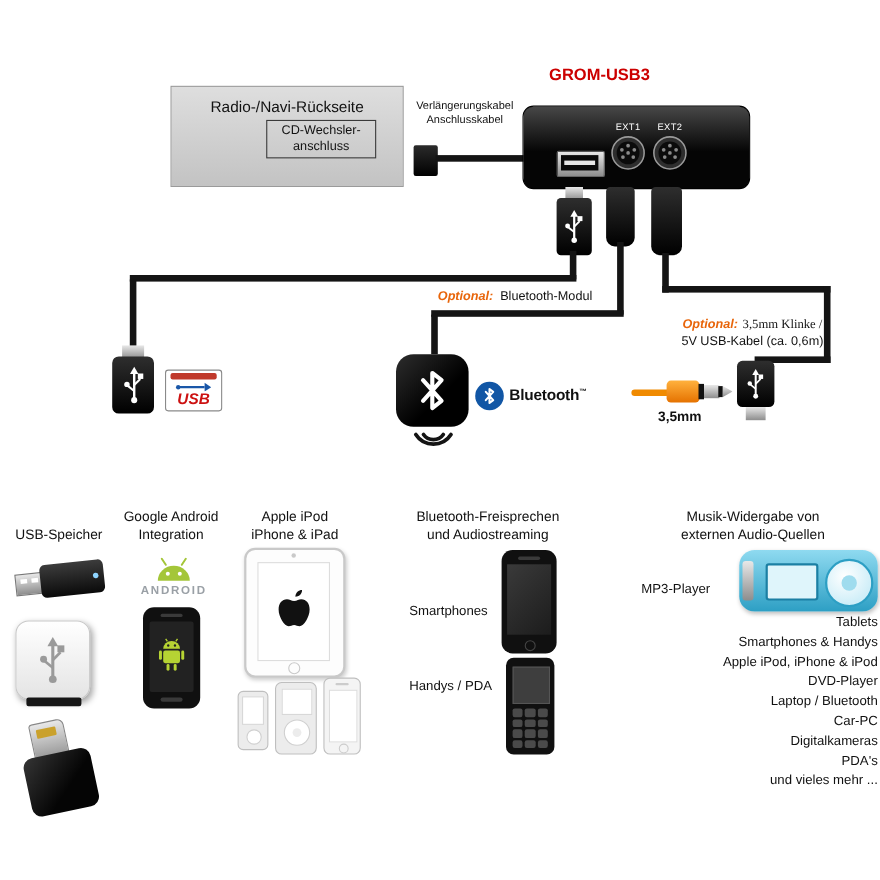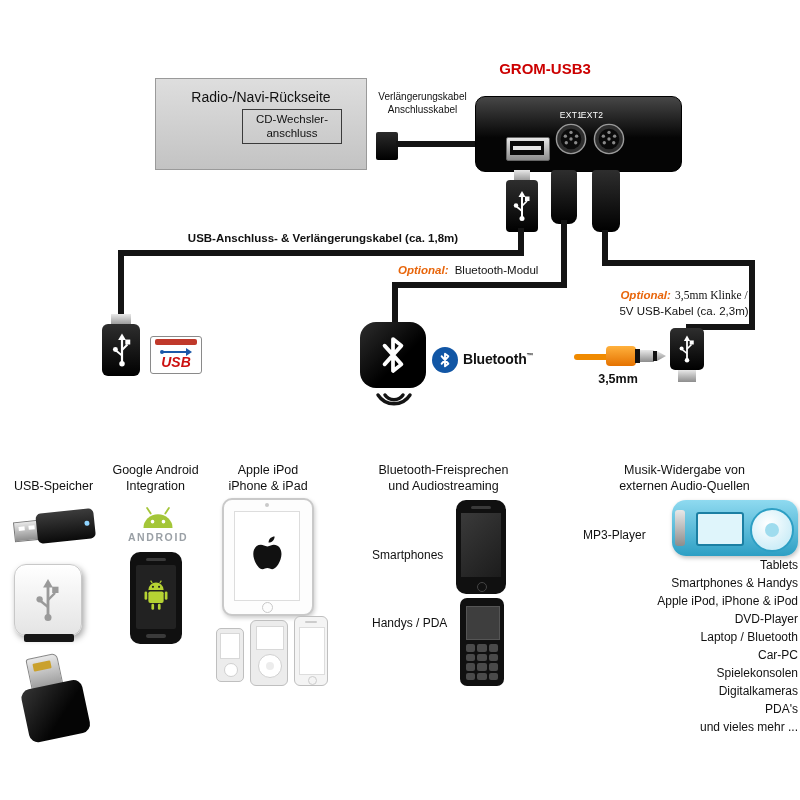--- a/index.html
+++ b/index.html
@@ -43,21 +43,21 @@
 
   <div class="abs grom-device" style="left:475px;top:96px;width:205px;height:74px;">
 
     <div class="abs metal" style="left:30px;top:40px;width:42px;height:22px;border-radius:2px;border:1px solid #666;">
       <div class="abs" style="left:3px;top:3px;width:34px;height:14px;background:#0a0a0a;">
         <div class="abs" style="left:3px;top:5px;width:28px;height:4px;background:#e6e6e6;"></div>
       </div>
     </div>
 
     <div class="abs ext-label" style="left:79px;top:13px;width:32px;">EXT1</div>
-    <div class="abs ext-label" style="left:100px;top:13px;width:32px;">EXT2</div>
+    <div class="abs ext-label" style="left:117px;top:13px;width:32px;">EXT2</div>
 
     <svg class="abs" style="left:79px;top:26px;" width="32" height="32" viewBox="0 0 34 34">
       <circle cx="17" cy="17" r="15.5" fill="#2e2e2e" stroke="#9a9a9a" stroke-width="1.5"></circle>
       <circle cx="17" cy="17" r="11" fill="#0b0b0b"></circle>
       <circle cx="17" cy="10" r="1.8" fill="#8a8a8a"></circle>
         <circle cx="11" cy="14" r="1.8" fill="#8a8a8a"></circle>
       <circle cx="23" cy="14" r="1.8" fill="#8a8a8a"></circle>
         <circle cx="12" cy="21" r="1.8" fill="#8a8a8a"></circle>
       <circle cx="22" cy="21" r="1.8" fill="#8a8a8a"></circle>
         <circle cx="17" cy="17" r="1.8" fill="#8a8a8a"></circle>
@@ -85,21 +85,20 @@
       <path d="M20 42 L9 33" stroke="#fff" stroke-width="3.5"></path>
       <circle cx="8" cy="31" r="4.5" fill="#fff"></circle>
     </svg>
   </div>
   <div class="abs plug" style="left:551px;top:170px;width:26px;height:54px;border-radius:4px 4px 8px 8px;"></div>
   <div class="abs plug" style="left:592px;top:170px;width:28px;height:62px;border-radius:4px 4px 8px 8px;"></div>
 
   <div class="cable" style="left:518px;top:228px;width:6px;height:26px;"></div>
   <div class="cable" style="left:118px;top:250px;width:406px;height:6px;"></div>
   <div class="cable" style="left:118px;top:254px;width:6px;height:64px;"></div>
-  <div class="abs center cable-label" style="left:140px;top:232px;width:366px;">USB-Anschluss- &amp; Verlängerungskabel (ca. 1,8m)</div>
 
   <div class="abs metal" style="left:111px;top:314px;width:20px;height:12px;"></div>
   <div class="abs plug" style="left:102px;top:324px;width:38px;height:52px;border-radius:6px;">
     <svg class="abs" style="left:9px;top:6px;" width="22" height="40" viewBox="0 0 40 64">
       <polygon points="20,2 13,14 27,14" fill="#fff"></polygon>
       <rect x="18" y="10" width="4" height="47" fill="#fff"></rect>
       <circle cx="20" cy="57" r="5" fill="#fff"></circle>
       <path d="M20 32 L30 22" stroke="#fff" stroke-width="3.5"></path>
       <rect x="26" y="13" width="9" height="9" fill="#fff"></rect>
       <path d="M20 42 L9 33" stroke="#fff" stroke-width="3.5"></path>
@@ -145,21 +144,21 @@
 
   <div class="cable" style="left:602px;top:230px;width:6px;height:36px;"></div>
   <div class="cable" style="left:602px;top:260px;width:153px;height:6px;"></div>
   <div class="cable" style="left:749px;top:260px;width:6px;height:70px;"></div>
   <div class="cable" style="left:686px;top:324px;width:69px;height:6px;"></div>
 
   <div class="abs center cable-label" style="left:598px;top:289px;width:172px;">
     <span class="optional">Optional:</span>
     <span style="font-weight:normal;margin-left:1px;font-family:Liberation Serif, serif;">3,5mm Klinke /</span>
   </div>
-  <div class="abs center cable-label" style="left:598px;top:305px;width:172px;font-weight:normal;">5V USB-Kabel (ca. 2,3m)</div>
+  <div class="abs center cable-label" style="left:598px;top:305px;width:172px;font-weight:normal;">5V USB-Kabel (ca. 0,6m)</div>
 
   <div class="abs plug" style="left:670px;top:328px;width:34px;height:42px;border-radius:5px;">
     <svg class="abs" style="left:8px;top:6px;" width="18" height="30" viewBox="0 0 40 64">
       <polygon points="20,2 13,14 27,14" fill="#fff"></polygon>
       <rect x="18" y="10" width="4" height="47" fill="#fff"></rect>
       <circle cx="20" cy="57" r="5" fill="#fff"></circle>
       <path d="M20 32 L30 22" stroke="#fff" stroke-width="3.5"></path>
       <rect x="26" y="13" width="9" height="9" fill="#fff"></rect>
       <path d="M20 42 L9 33" stroke="#fff" stroke-width="3.5"></path>
       <circle cx="8" cy="31" r="4.5" fill="#fff"></circle>
@@ -309,19 +308,18 @@
     </div>
   </div>
 
   <div class="abs" style="left:583px;top:556px;width:215px;">
     <div class="list-item">Tablets</div>
     <div class="list-item">Smartphones &amp; Handys</div>
     <div class="list-item">Apple iPod, iPhone &amp; iPod</div>
     <div class="list-item">DVD-Player</div>
     <div class="list-item">Laptop / Bluetooth</div>
     <div class="list-item">Car-PC</div>
-    <div class="list-item">Spielekonsolen</div>
     <div class="list-item">Digitalkameras</div>
     <div class="list-item">PDA's</div>
     <div class="list-item">und vieles mehr ...</div>
   </div>
 
 </div>
 
 </body></html>

